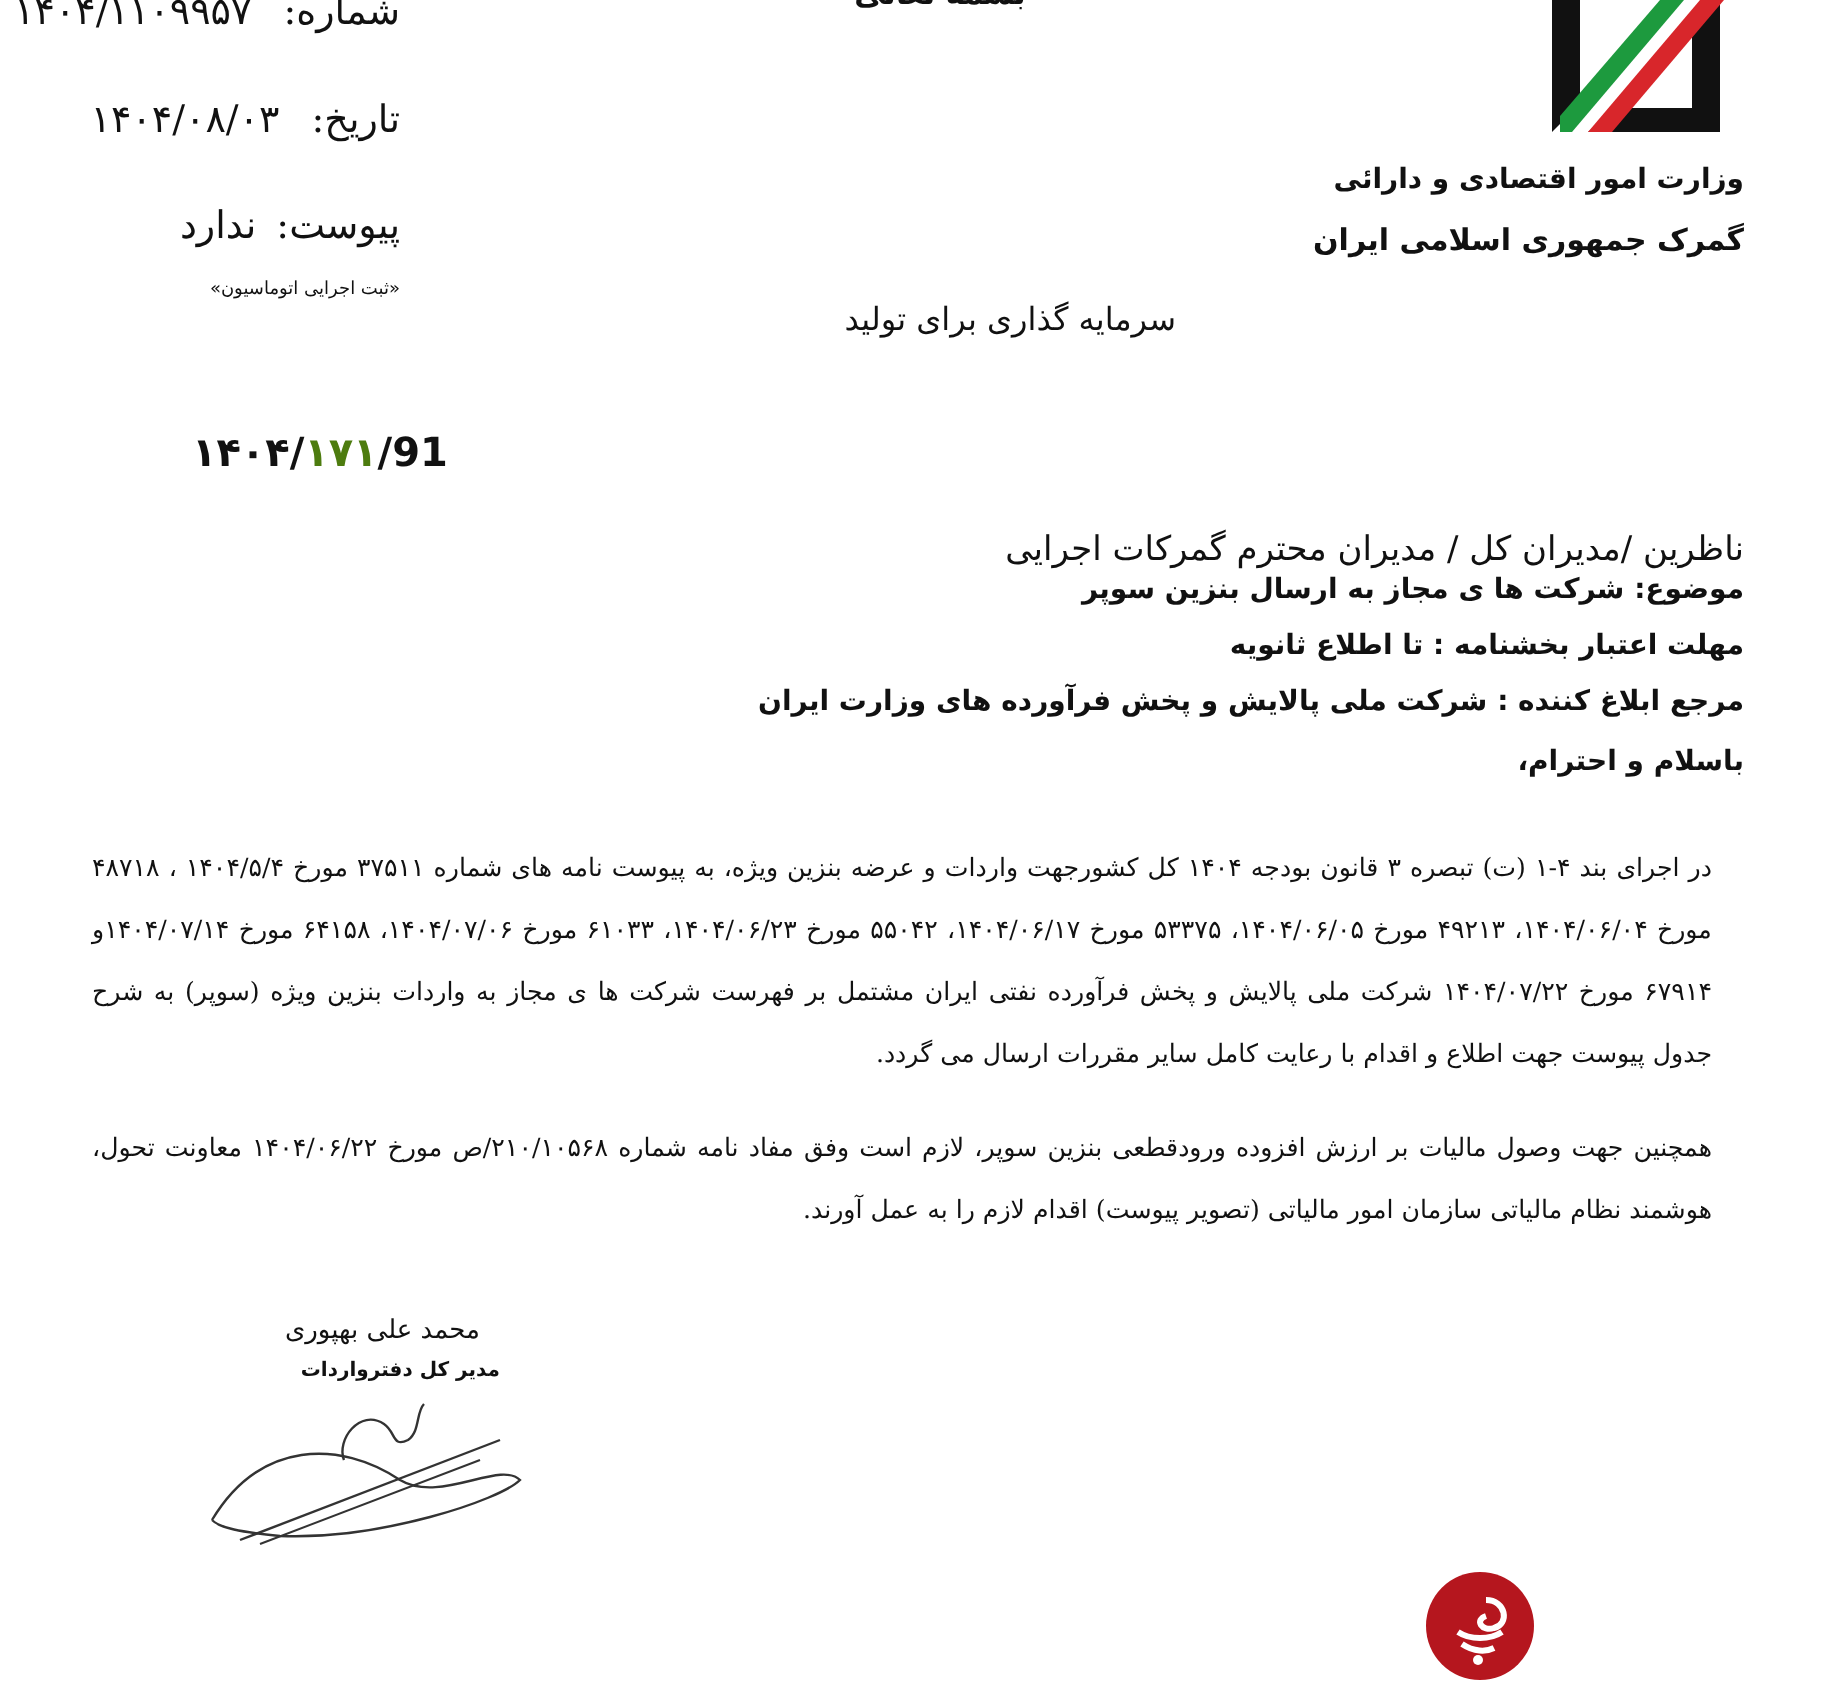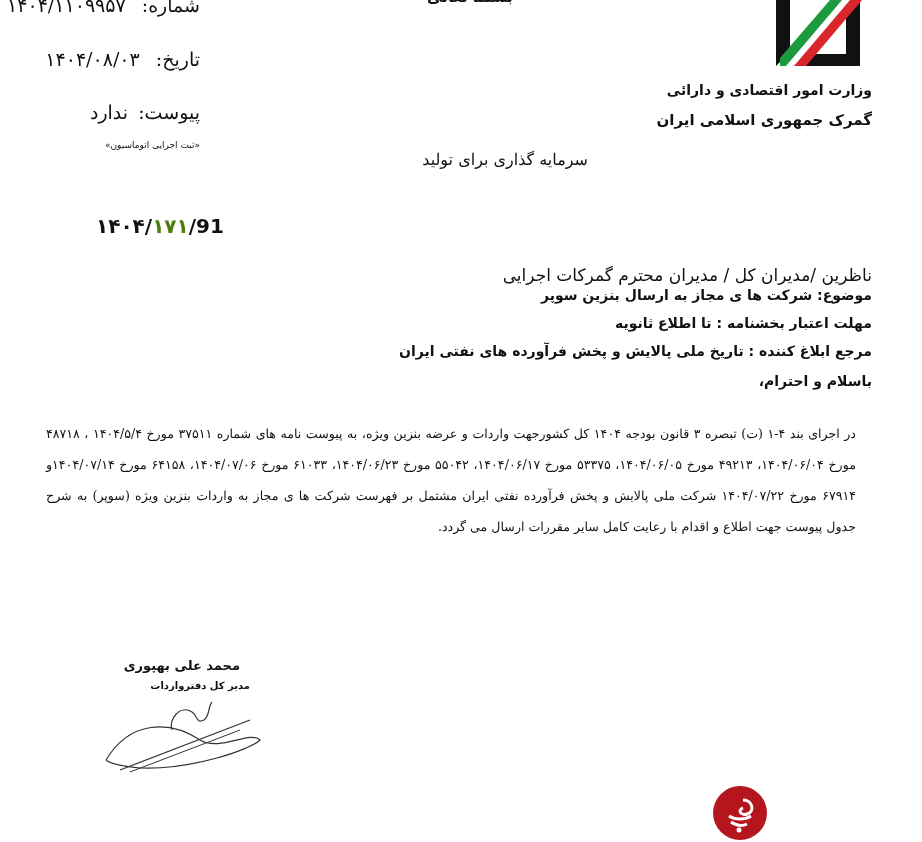--- a/index.html
+++ b/index.html
@@ -18,21 +18,21 @@
   .doc-no { left:96px; top:214px; font-weight:bold; font-size:20px; direction:ltr; letter-spacing:1px; }
   .doc-no .red { color:#4d7c0f; }
   .header-block { right:50px; width:760px; text-align:right; direction:rtl; }
   .addressee { top:253px; font-weight:normal; font-size:17px;margin-top:12px; }
   .subject { top:287px; font-weight:bold; font-size:14px; }
   .validity { top:315px; font-weight:bold; font-size:14px; }
   .ref { top:343px; font-weight:bold; font-size:14px; }
   .greeting { top:373px; font-weight:bold; font-size:14px; }
   .body-text { right:50px; top:402px; width:842px; direction:rtl; text-align:justify; font-family:"DejaVu Serif", serif; font-size:12.6px; line-height:31px; }
   .body-text p { margin:16px; }
-  .sign-name { right:682px; top:658px; font-weight:bold; font-size:13px; white-space:nowrap;margin-left:40px; }
+  .sign-name { right:682px; top:658px; font-weight:normal; font-size:13px; white-space:nowrap;margin-left:40px; }
   .sign-title { right:672px; top:680px; font-weight:bold; font-size:10px; white-space:nowrap; }
   .signature { left:100px; top:690px; width:170px; height:90px; }
   .badge { left:713px; top:786px; width:54px; height:54px; border-radius:50%; background:#b5161e; }
 </style>
 </head>
 <body>
 
 <div class="abs top-title rtl">بسمه تعالی</div>
 
 <div class="abs meta-line" style="top:-6px;">
@@ -61,25 +61,26 @@
 
 <div class="abs slogan rtl">سرمایه گذاری برای تولید</div>
 
 <div class="abs doc-no">
   <span>۱۴۰۴/</span><span class="red">۱۷۱</span><span>/91</span>
 </div>
 
 <div class="abs header-block addressee">ناظرین /مدیران کل / مدیران محترم گمرکات اجرایی</div>
 <div class="abs header-block subject">موضوع: شرکت ها ی مجاز به ارسال بنزین سوپر</div>
 <div class="abs header-block validity">مهلت اعتبار بخشنامه : تا اطلاع ثانویه</div>
-<div class="abs header-block ref">مرجع ابلاغ کننده : تاریخ ملی پالایش و پخش فرآورده های نفتی ایران</div>
+<div class="abs header-block ref">مرجع ابلاغ کننده : شرکت ملی پالایش و پخش فرآورده های وزارت ایران</div>
 <div class="abs header-block greeting">باسلام و احترام،</div>
 
 <div class="abs body-text">
   <p>در اجرای بند ۴-۱ (ت) تبصره ۳ قانون بودجه ۱۴۰۴ کل کشورجهت واردات و عرضه بنزین ویژه، به پیوست نامه های شماره ۳۷۵۱۱ مورخ ۱۴۰۴/۵/۴ ، ۴۸۷۱۸ مورخ ۱۴۰۴/۰۶/۰۴، ۴۹۲۱۳ مورخ ۱۴۰۴/۰۶/۰۵، ۵۳۳۷۵ مورخ ۱۴۰۴/۰۶/۱۷، ۵۵۰۴۲ مورخ ۱۴۰۴/۰۶/۲۳، ۶۱۰۳۳ مورخ ۱۴۰۴/۰۷/۰۶، ۶۴۱۵۸ مورخ ۱۴۰۴/۰۷/۱۴و ۶۷۹۱۴ مورخ ۱۴۰۴/۰۷/۲۲ شرکت ملی پالایش و پخش فرآورده نفتی ایران مشتمل بر فهرست شرکت ها ی مجاز به واردات بنزین ویژه (سوپر) به شرح جدول پیوست جهت اطلاع و اقدام با رعایت کامل سایر مقررات ارسال می گردد.</p>
+  <p>همچنین جهت وصول مالیات بر ارزش افزوده  ورودقطعی بنزین سوپر، لازم است وفق مفاد نامه شماره ۲۱۰/۱۰۵۶۸/ص مورخ ۱۴۰۴/۰۶/۲۲ معاونت تحول، هوشمند نظام مالیاتی سازمان امور مالیاتی (تصویر پیوست) اقدام لازم را به عمل آورند.</p>
 </div>
 
 <div class="abs sign-name rtl">محمد علی بهپوری</div>
 <div class="abs sign-title rtl">مدیر کل دفترواردات</div>
 <svg class="abs signature" viewBox="0 0 170 90">
   <path d="M72,40 C68,30 80,14 92,22 C98,26 96,34 104,30 C110,26 108,16 112,12" fill="none" stroke="#333" stroke-width="1.2"></path>
   <path d="M6,70 C30,30 70,30 100,50 C120,62 150,40 160,50 C150,60 90,80 40,78 C20,76 10,74 6,70" fill="none" stroke="#333" stroke-width="1.2"></path>
   <path d="M20,80 L150,30" fill="none" stroke="#333" stroke-width="1.2"></path>
   <path d="M30,82 L140,40" fill="none" stroke="#333" stroke-width="1"></path>
 </svg>

